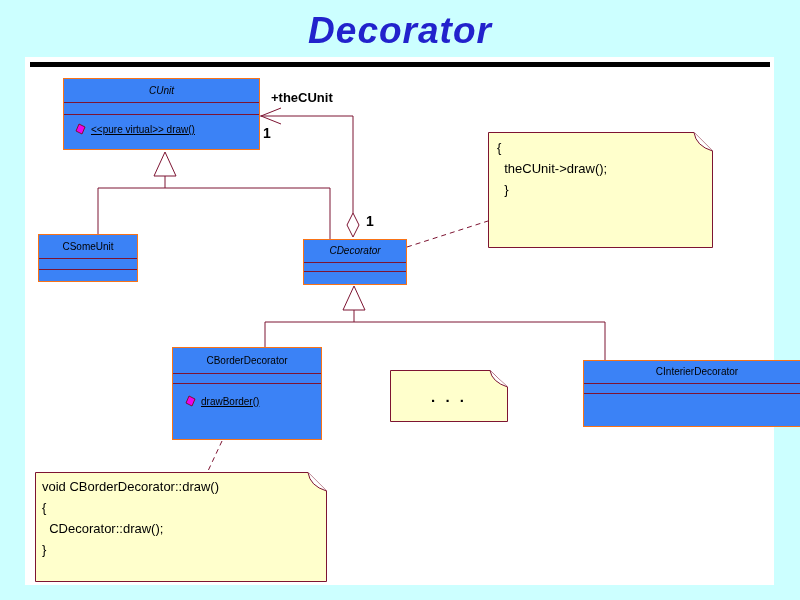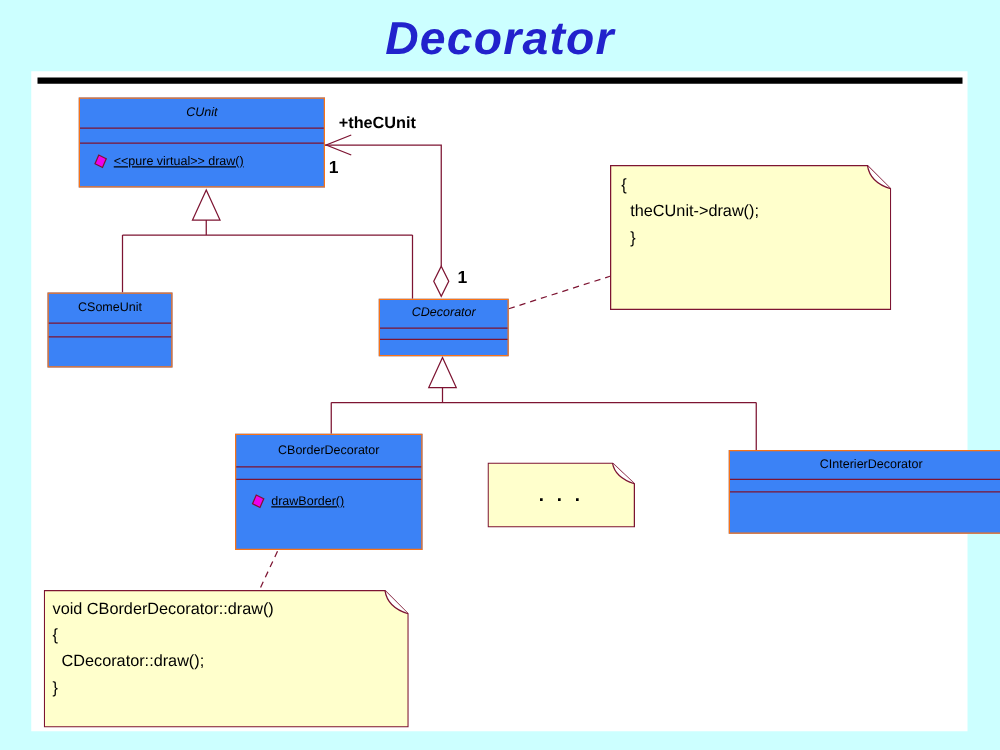--- a/index.html
+++ b/index.html
@@ -79,33 +79,33 @@
   <div class="cls-ops" style="height:34px;padding:8px 0 0 9px;">
     <span class="op-row">
       <svg class="op-icon" width="15" height="12" viewBox="0 0 15 12">
           <polygon points="3,8 6,1 12,4 9,11" fill="#EE00EE" stroke="#7D1432" stroke-width="1"></polygon>
         </svg>
       <span>&lt;&lt;pure virtual&gt;&gt; draw()</span>
     </span>
   </div>
 </div>
 
-<div class="uml-class" style="left:38px;top:234px;width:100px;height:60px;">
+<div class="uml-class" style="left:38px;top:234px;width:100px;height:48px;">
   <div class="cls-title" style="height:24px;line-height:23px;">CSomeUnit</div>
   <div class="cls-attrs" style="height:11px;"></div>
   <div class="cls-ops" style="height:11px;"></div>
 </div>
 
 <div class="uml-class" style="left:303px;top:239px;width:104px;height:46px;">
   <div class="cls-title abstract" style="height:23px;line-height:22px;">CDecorator</div>
   <div class="cls-attrs" style="height:9px;"></div>
   <div class="cls-ops" style="height:12px;"></div>
 </div>
 
-<div class="uml-class" style="left:172px;top:347px;width:150px;height:93px;margin-left:16px;">
+<div class="uml-class" style="left:172px;top:347px;width:150px;height:93px;">
   <div class="cls-title" style="height:26px;line-height:25px;">CBorderDecorator</div>
   <div class="cls-attrs" style="height:10px;"></div>
   <div class="cls-ops" style="height:55px;padding:11px 0 0 10px;">
     <span class="op-row">
       <svg class="op-icon" width="15" height="12" viewBox="0 0 15 12">
           <polygon points="3,8 6,1 12,4 9,11" fill="#EE00EE" stroke="#7D1432" stroke-width="1"></polygon>
         </svg>
       <span>drawBorder()</span>
     </span>
   </div>

